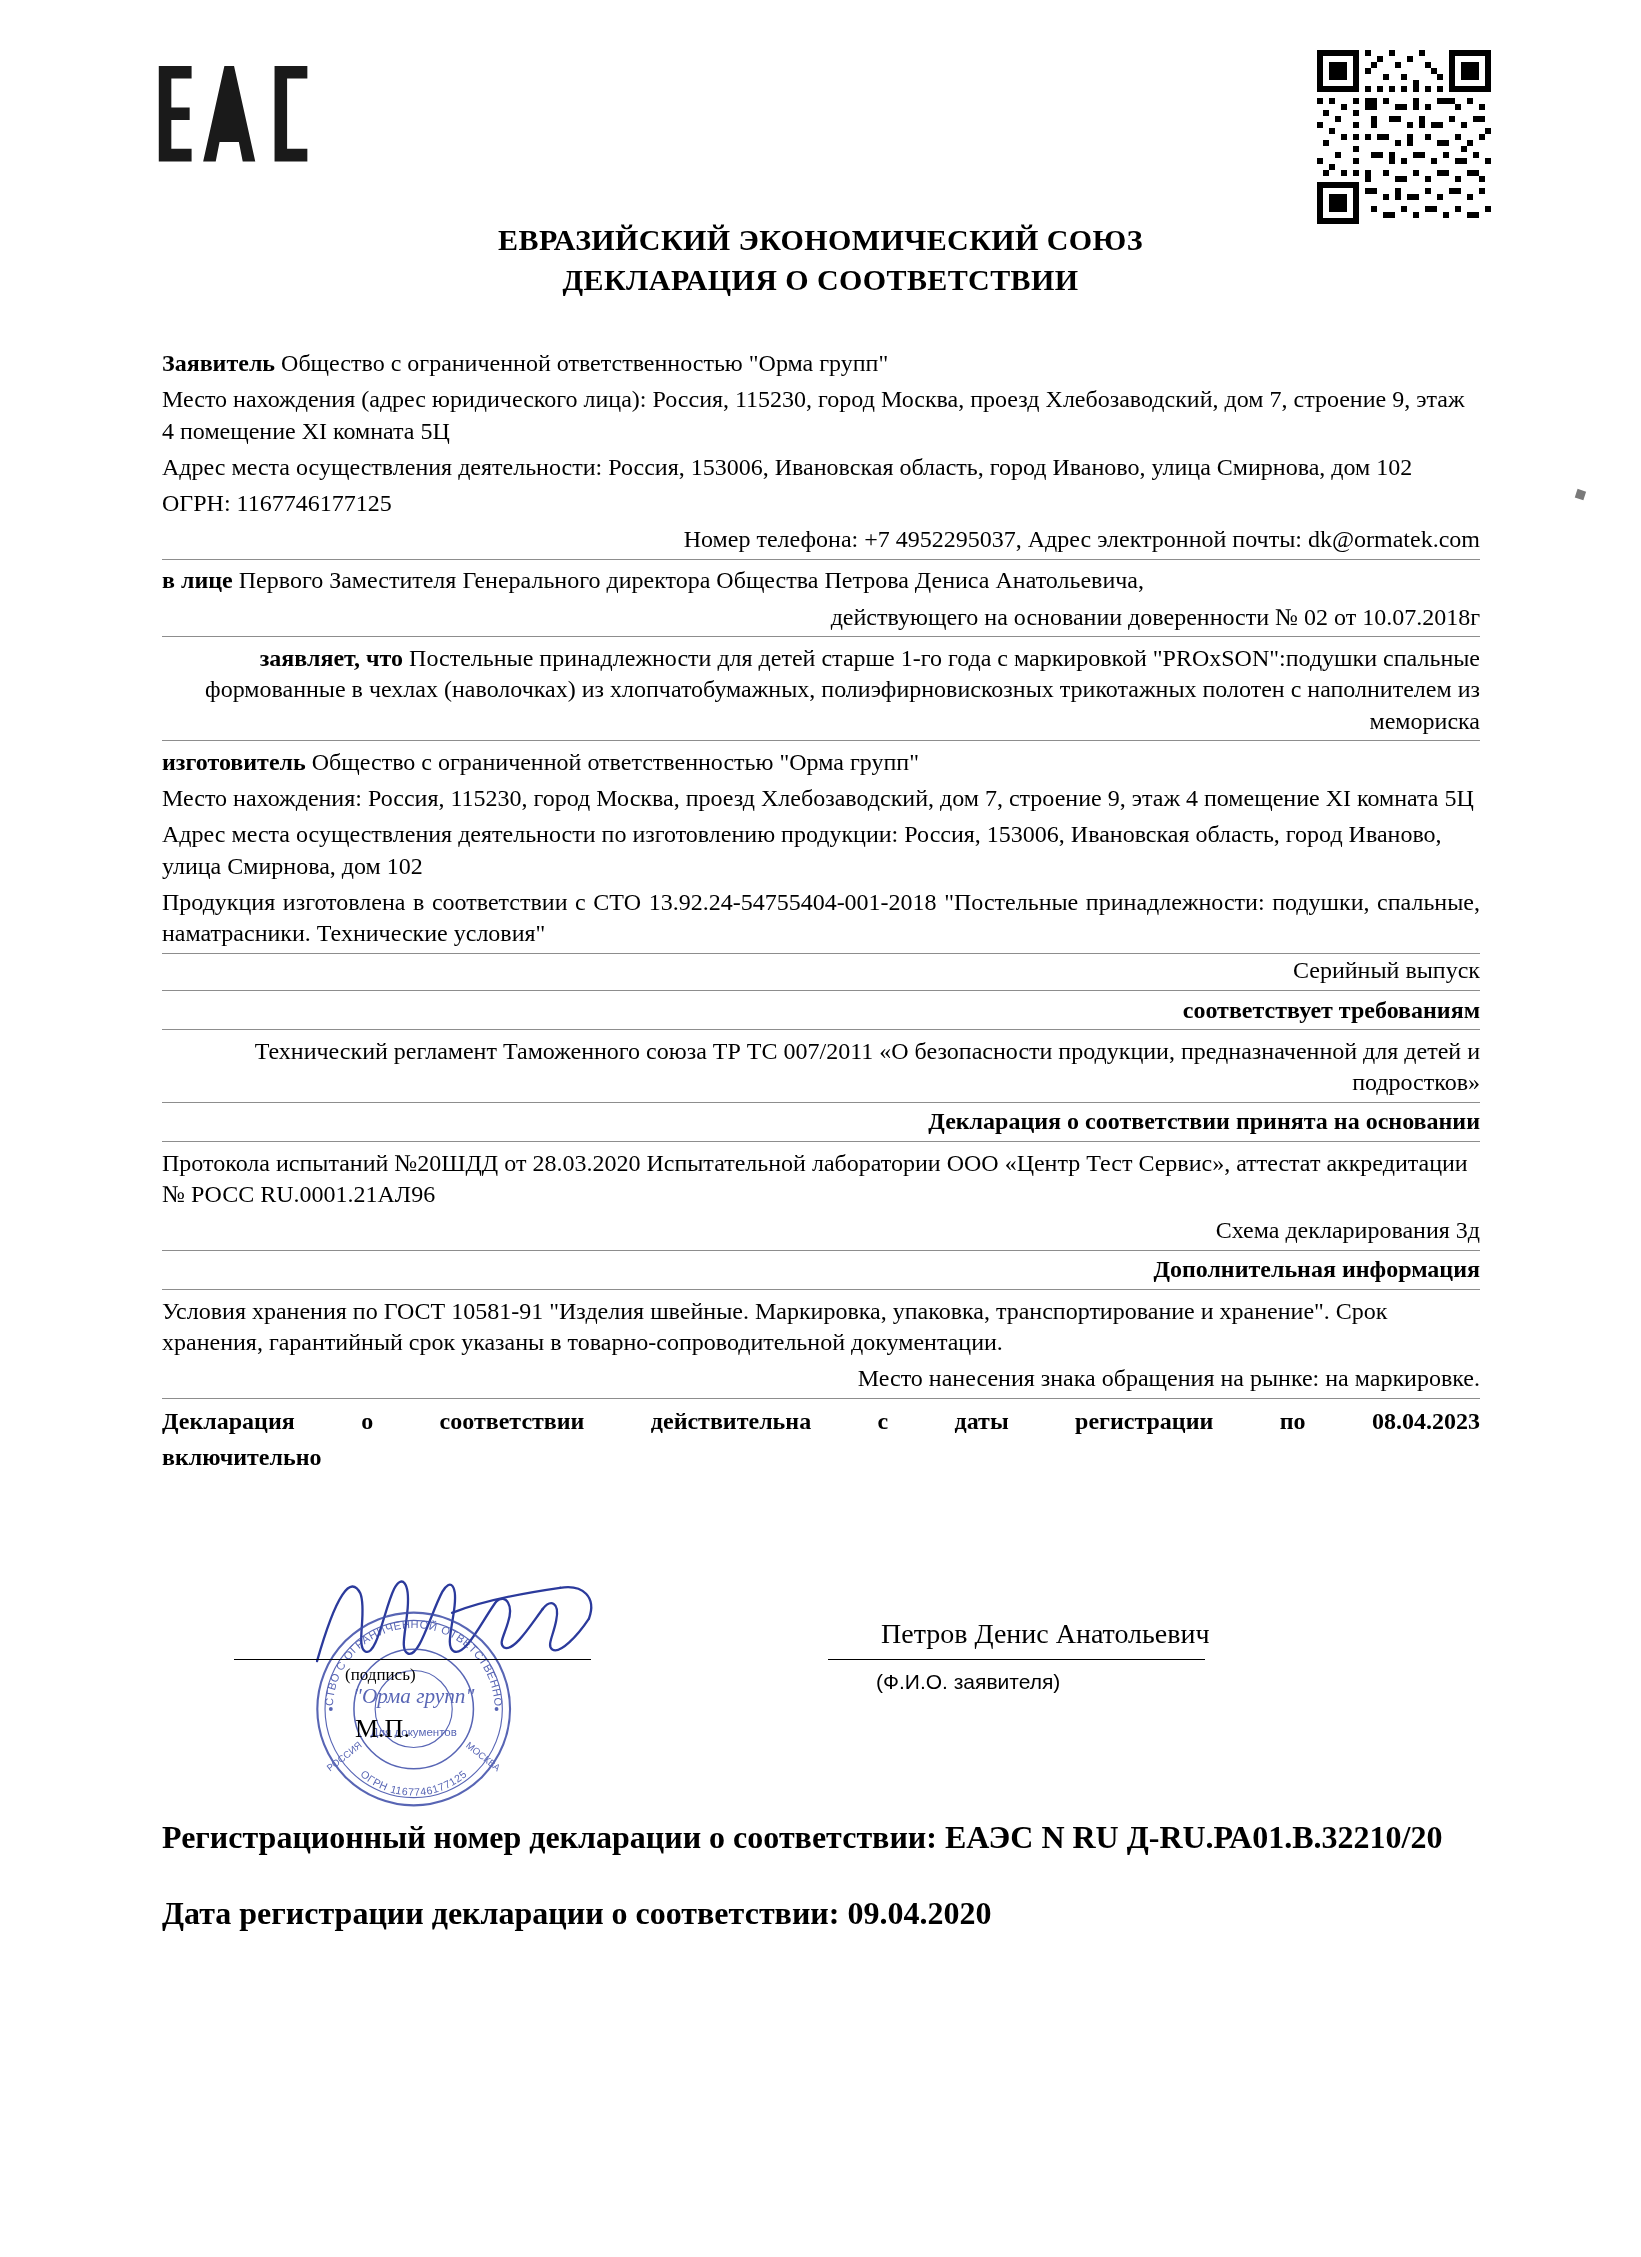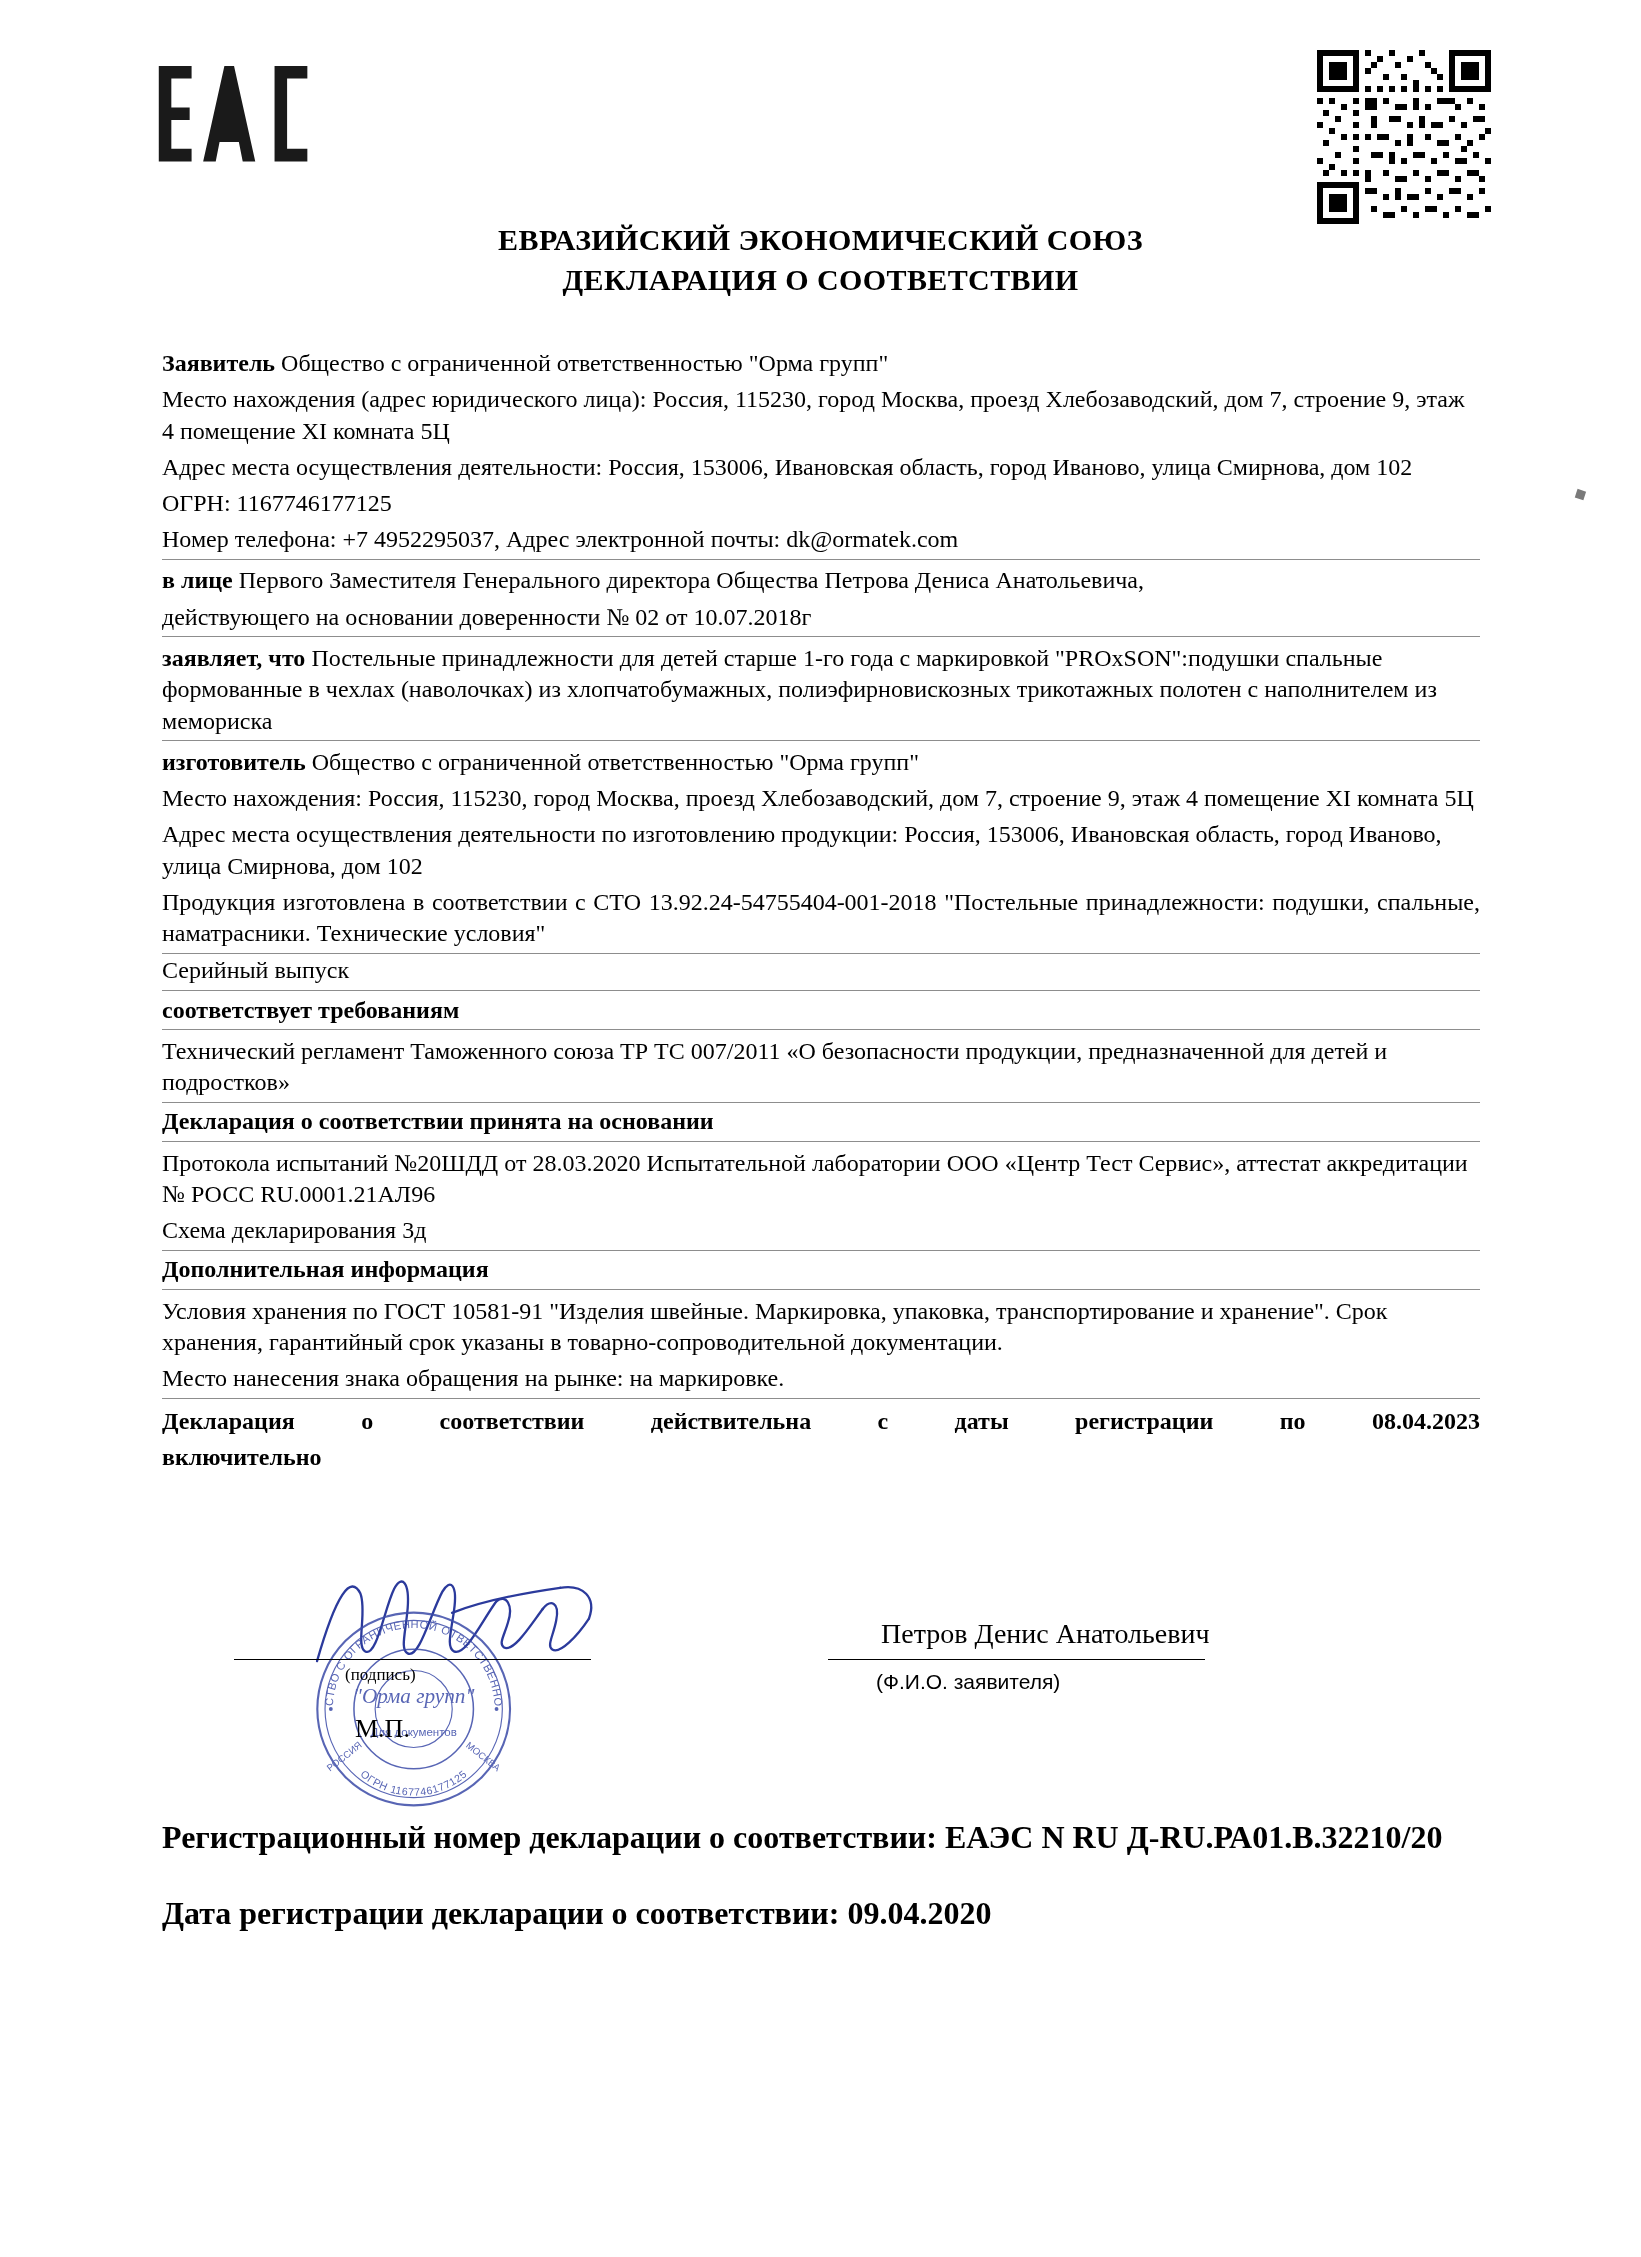--- a/index.html
+++ b/index.html
@@ -60,20 +60,21 @@
     top: 346px;
     width: 1318px;
     font-size: 24px;
     line-height: 1.31;
   }
   .row {
     padding: 1.9px 0 2.9px 0;
   }
   .rule {
     border-bottom: 1px solid #8d8d8d;
+    text-align: right;
   }
   .b { font-weight: bold; }
   .just { text-align: justify; }
 
   
   .sig-area {
     position: absolute;
     left: 162px;
     top: 1545px;
     width: 1318px;

